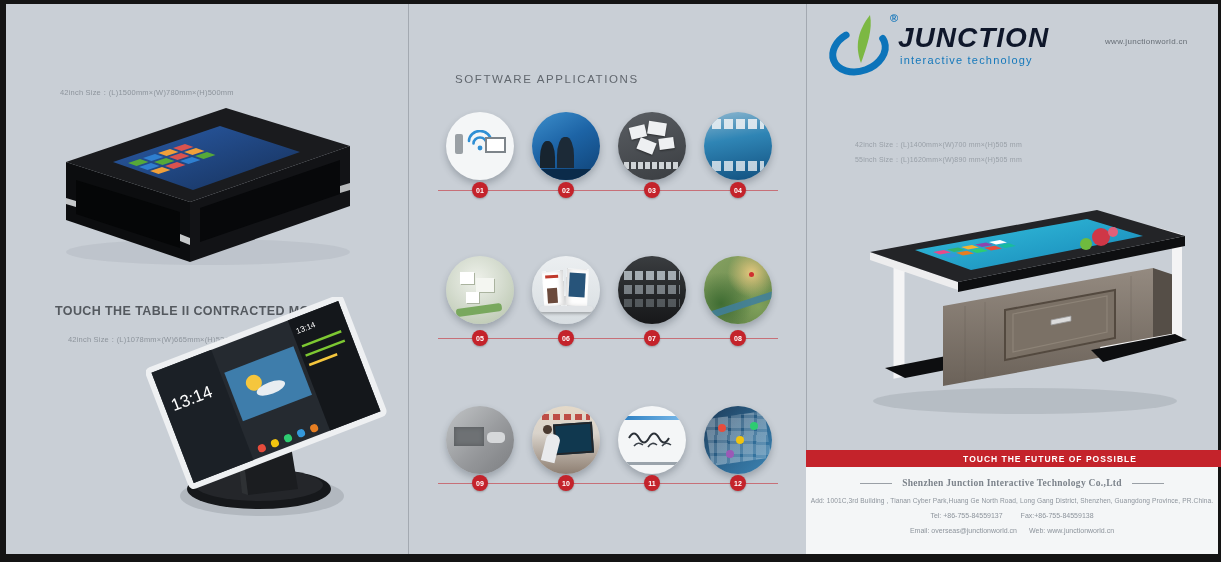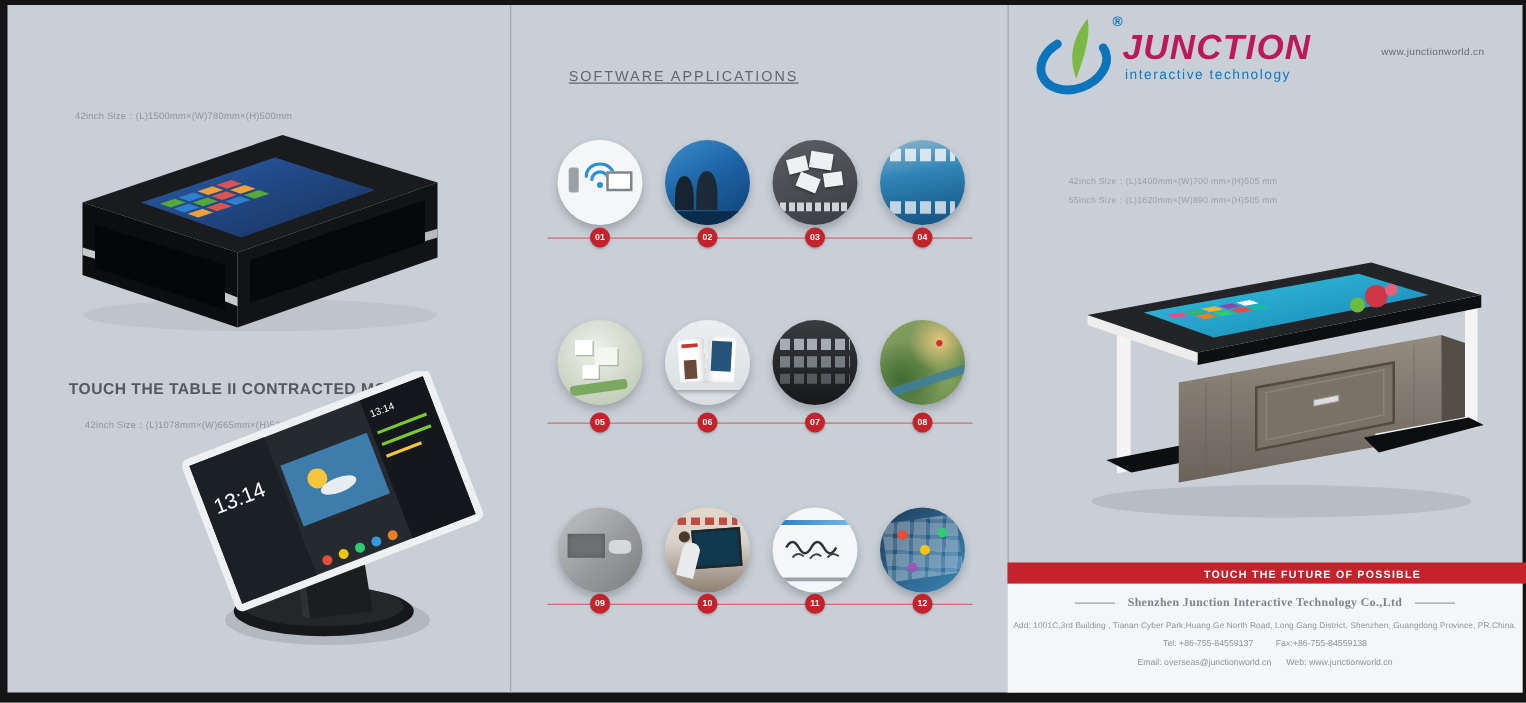--- a/index.html
+++ b/index.html
@@ -91,21 +91,21 @@
   .c12{background:linear-gradient(135deg,#1d3a57,#2f6a94 60%,#3d85b4);}
   .c12::before{content:"";position:absolute;left:4px;right:4px;top:9px;bottom:12px;transform:rotate(-8deg);
       background:repeating-linear-gradient(100deg,rgba(255,255,255,.20) 0 10px,transparent 10px 13px),
                  repeating-linear-gradient(10deg,rgba(255,255,255,.16) 0 10px,transparent 10px 13px);}
   .c12 .d1{left:14px;top:18px;width:8px;height:8px;border-radius:50%;background:#e74c3c;}
   .c12 .d2{left:32px;top:30px;width:8px;height:8px;border-radius:50%;background:#f1c40f;}
   .c12 .d3{left:46px;top:16px;width:8px;height:8px;border-radius:50%;background:#2ecc71;}
   .c12 .d4{left:22px;top:44px;width:8px;height:8px;border-radius:50%;background:#9b59b6;}
 
   
-  .brand-name{position:absolute;color:#be185d;font-size:28px;font-weight:bold;font-style:italic;letter-spacing:1px;text-align:center;}
+  .brand-name{position:absolute;color:#0f172a;font-size:28px;font-weight:bold;font-style:italic;letter-spacing:1px;text-align:center;}
   .brand-sub{position:absolute;color:#1478bb;font-size:11px;letter-spacing:1.2px;}
   .brand-reg{position:absolute;color:#0d73b9;font-size:11px;font-weight:bold;}
   .website{position:absolute;color:#666d75;font-size:8px;letter-spacing:.3px;}
 
   .banner{position:absolute;left:800px;top:446px;width:488px;height:17px;background:#c4232b;
           display:flex;align-items:center;justify-content:center;}
   .banner span{color:#fff;font-size:8.5px;font-weight:bold;letter-spacing:1px;}
   .footer{position:absolute;left:800px;top:463px;width:412px;height:87px;background:#f4f6f7;text-align:center;}
   .company-line{margin-top:11px;color:#7c838b;font-size:9.5px;font-weight:bold;letter-spacing:.3px;font-family:Liberation Serif, serif;}
   .dash{display:inline-block;width:32px;height:1px;background:#9aa0a6;vertical-align:middle;margin:0 10px;}
@@ -178,21 +178,21 @@
       <circle cx="96" cy="146" r="4" fill="#e74c3c"></circle>
         <circle cx="110" cy="146" r="4" fill="#f1c40f"></circle>
       <circle cx="124" cy="146" r="4" fill="#2ecc71"></circle>
         <circle cx="138" cy="146" r="4" fill="#3498db"></circle>
       <circle cx="152" cy="146" r="4" fill="#e67e22"></circle>
     </g>
   </svg>
 
   <div class="divider" style="left:402px;"></div>
 
-  <div class="h-mid" style="left:449px;top:52px;text-decoration:underline;">SOFTWARE APPLICATIONS</div>
+  <div class="h-mid" style="left:449px;top:69px;">SOFTWARE APPLICATIONS</div>
 
   <div class="row-line" style="top:186px;"></div>
   <div class="row-line" style="top:334px;"></div>
   <div class="row-line" style="top:479px;"></div>
 
   <div class="app-circle c1" style="left:440px;top:108px;">
     <i class="devl"></i>
     <svg style="position:absolute;left:20px;top:18px;" width="28" height="24" viewBox="0 0 28 24">
       <path d="M3 11 a11 10 0 0 1 22 0" fill="none" stroke="#2f8fd4" stroke-width="2.6" stroke-linecap="round"></path>
       <path d="M7.5 13.5 a6.5 6 0 0 1 13 0" fill="none" stroke="#2f8fd4" stroke-width="2.6" stroke-linecap="round"></path>

